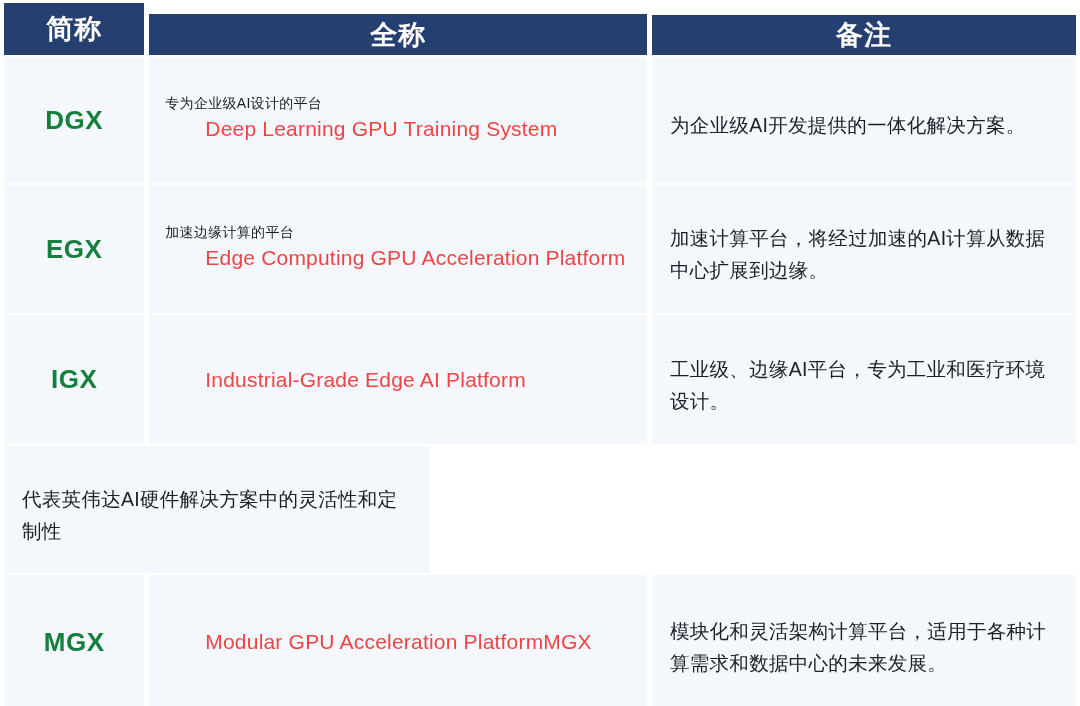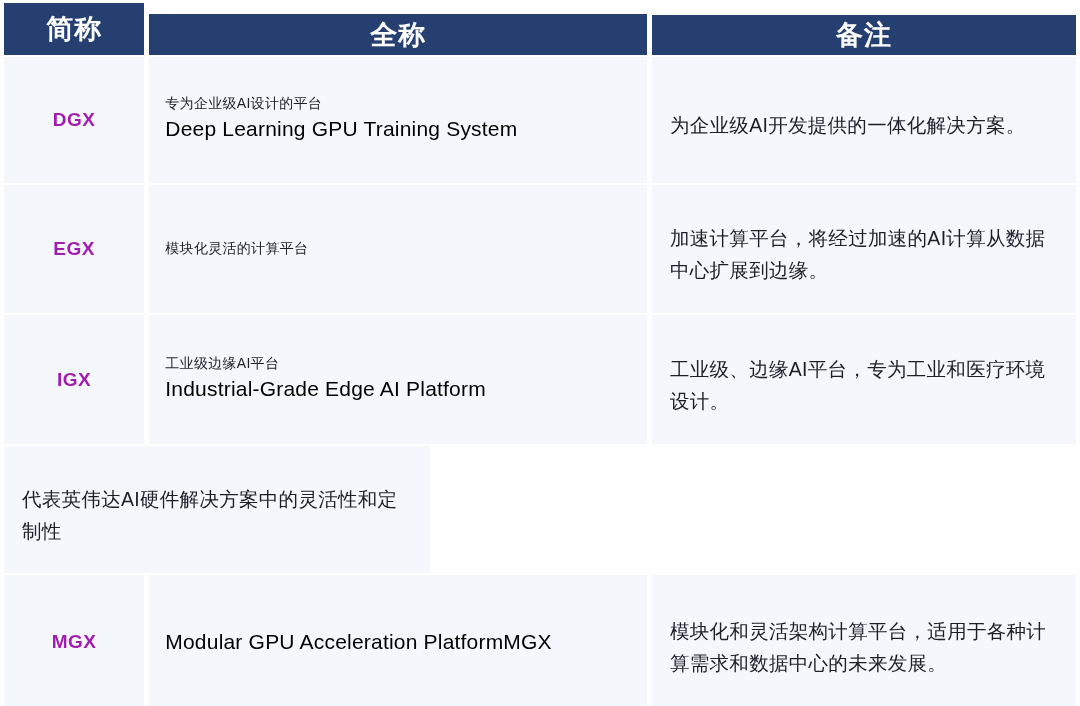--- a/index.html
+++ b/index.html
@@ -71,36 +71,37 @@
     padding-left: 16px;
     padding-right: 8px;
   }
   .td.c3 {
     width: 426px;
     padding-left: 18px;
     padding-right: 14px;
   }
 
   .abbr {
-    font-size: 19px;
+    font-size: 26px;
     font-weight: bold;
-    color: #a21caf;
+    color: #15803d;
     letter-spacing: 0.5px;
   }
   .cn-line {
     font-size: 14px;
     color: #1b1f26;
     line-height: 1.28;
     letter-spacing: 0.3px;
   }
   .en-line {
     font-size: 21px;
-    color: #000000;
+    color: #ef4444;
     line-height: 1.5;
     letter-spacing: 0.2px;
+    margin-left: 40px;
   }
   .note {
     font-size: 19.5px;
     color: #1b1f26;
     line-height: 1.62;
     letter-spacing: 0.3px;
     margin-top: 12px;
   }
 
   
@@ -140,33 +141,33 @@
       <div class="td c3">
         <span class="note">为企业级AI开发提供的一体化解决方案。</span>
       </div>
     </div>
 
     <div class="tr r1">
       <div class="td c1">
         <span class="abbr">EGX</span>
       </div>
       <div class="td c2">
-        <span class="cn-line">模块化灵活的计算平台</span>
+        <span class="cn-line">加速边缘计算的平台</span>
+        <span class="en-line">Edge Computing GPU Acceleration Platform</span>
       </div>
       <div class="td c3">
         <span class="note">加速计算平台，将经过加速的AI计算从数据中心扩展到边缘。</span>
       </div>
     </div>
 
     <div class="tr r2">
       <div class="td c1">
         <span class="abbr">IGX</span>
       </div>
       <div class="td c2">
-        <span class="cn-line">工业级边缘AI平台</span>
         <span class="en-line">Industrial-Grade Edge AI Platform</span>
       </div>
       <div class="td c3">
         <span class="note">工业级、边缘AI平台，专为工业和医疗环境设计。</span>
       </div>
     </div>
 
     <div class="tr r3">
       <div class="td c3">
         <span class="note">代表英伟达AI硬件解决方案中的灵活性和定制性</span>

